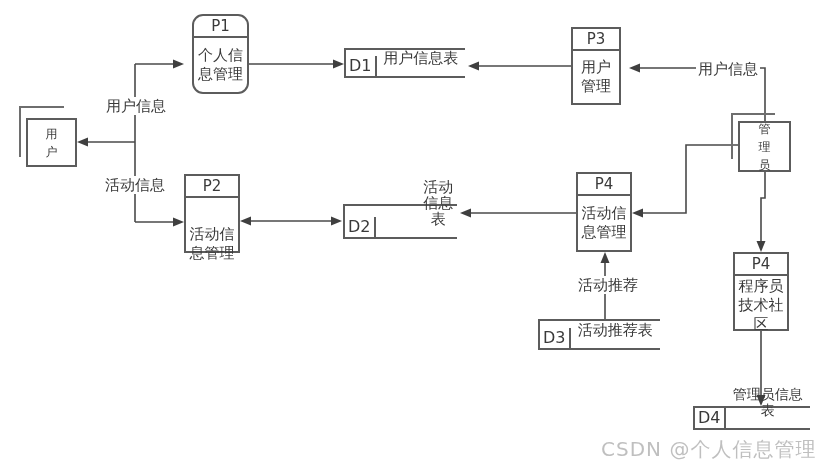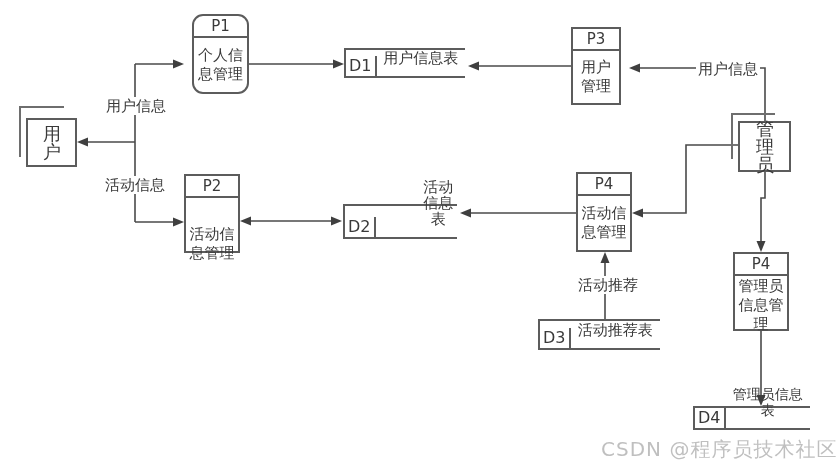--- a/index.html
+++ b/index.html
@@ -7,21 +7,21 @@
     position:relative;width:837px;height:465px;background:#ffffff;overflow:hidden;
     font-family:"DejaVu Sans","Liberation Sans",sans-serif;color:#3a3a3a;
   }
   .wires{position:absolute;left:0;top:0;z-index:1;}
   .node{position:absolute;z-index:2;box-sizing:border-box;background:#fff;}
   .process{border:2px solid #5c5c5c;display:flex;flex-direction:column;}
   .p-head{border-bottom:2px solid #5c5c5c;text-align:center;font-size:15px;line-height:20px;height:20px;flex:0 0 auto;}
   .p-body{flex:1;display:flex;align-items:center;justify-content:center;text-align:center;
           font-size:15px;line-height:19px;padding:1px 2px;word-break:break-all;}
   .entity{border:2px solid #5c5c5c;display:flex;align-items:center;justify-content:center;}
-  .e-label{width:17px;word-break:break-all;text-align:center;font-size:18px;line-height:18px;}
+  .e-label{width:17px;word-break:break-all;text-align:center;font-size:12px;line-height:18px;}
   .corner{position:absolute;z-index:2;border-left:2px solid #6e6e6e;border-top:2px solid #6e6e6e;background:transparent;}
   .dstore{border-top:2px solid #5c5c5c;border-bottom:2px solid #5c5c5c;border-left:2px solid #5c5c5c;
           display:flex;align-items:flex-end;}
   .d-id{border-right:2px solid #5c5c5c;display:flex;align-items:flex-end;justify-content:center;
         font-size:16px;padding:0 3px 1px 3px;flex:0 0 auto;}
   .d-label{flex:1;display:flex;align-items:center;justify-content:center;text-align:center;
            font-size:15px;line-height:16px;padding:10px 2px;}
   .flowlabel{position:absolute;z-index:2;background:#fff;font-size:15px;line-height:16px;
              text-align:center;padding:1px 2px;white-space:nowrap;}
   .watermark{position:absolute;z-index:3;font-size:20px;letter-spacing:1px;color:#b5b5b5;opacity:.85;white-space:nowrap;}
@@ -89,21 +89,21 @@
     <div class="p-body">用户管理</div>
   </div>
 
   <div class="node process" style="left:576px;top:172px;width:56px;height:80px;">
     <div class="p-head">P4</div>
     <div class="p-body">活动信息管理</div>
   </div>
 
   <div class="node process" style="left:733px;top:252px;width:56px;height:79px;">
     <div class="p-head">P4</div>
-    <div class="p-body">管理员信息管理</div>
+    <div class="p-body">程序员技术社区</div>
   </div>
 
   <div class="node dstore" style="left:344px;top:48px;width:121px;height:30px;">
     <div class="d-id">D1</div>
     <div class="d-label">用户信息表</div>
   </div>
 
   <div class="node dstore" style="left:343px;top:204px;width:114px;height:35px;gap:44px;">
     <div class="d-id">D2</div>
     <div class="d-label">活动信息表</div>
@@ -117,15 +117,15 @@
   <div class="node dstore" style="left:693px;top:406px;width:117px;height:24px;">
     <div class="d-id">D4</div>
     <div class="d-label" style="font-size:14px;">管理员信息表</div>
   </div>
 
   <div class="flowlabel" style="left:104px;top:97px;">用户信息</div>
   <div class="flowlabel" style="left:103px;top:176px;">活动信息</div>
   <div class="flowlabel" style="left:696px;top:60px;">用户信息</div>
   <div class="flowlabel" style="left:576px;top:276px;">活动推荐</div>
 
-  <div class="watermark" style="left:601px;top:436px;">CSDN @程序员技术社区</div>
+  <div class="watermark" style="left:601px;top:436px;">CSDN @个人信息管理</div>
 
 </div>
 
 </body></html>

